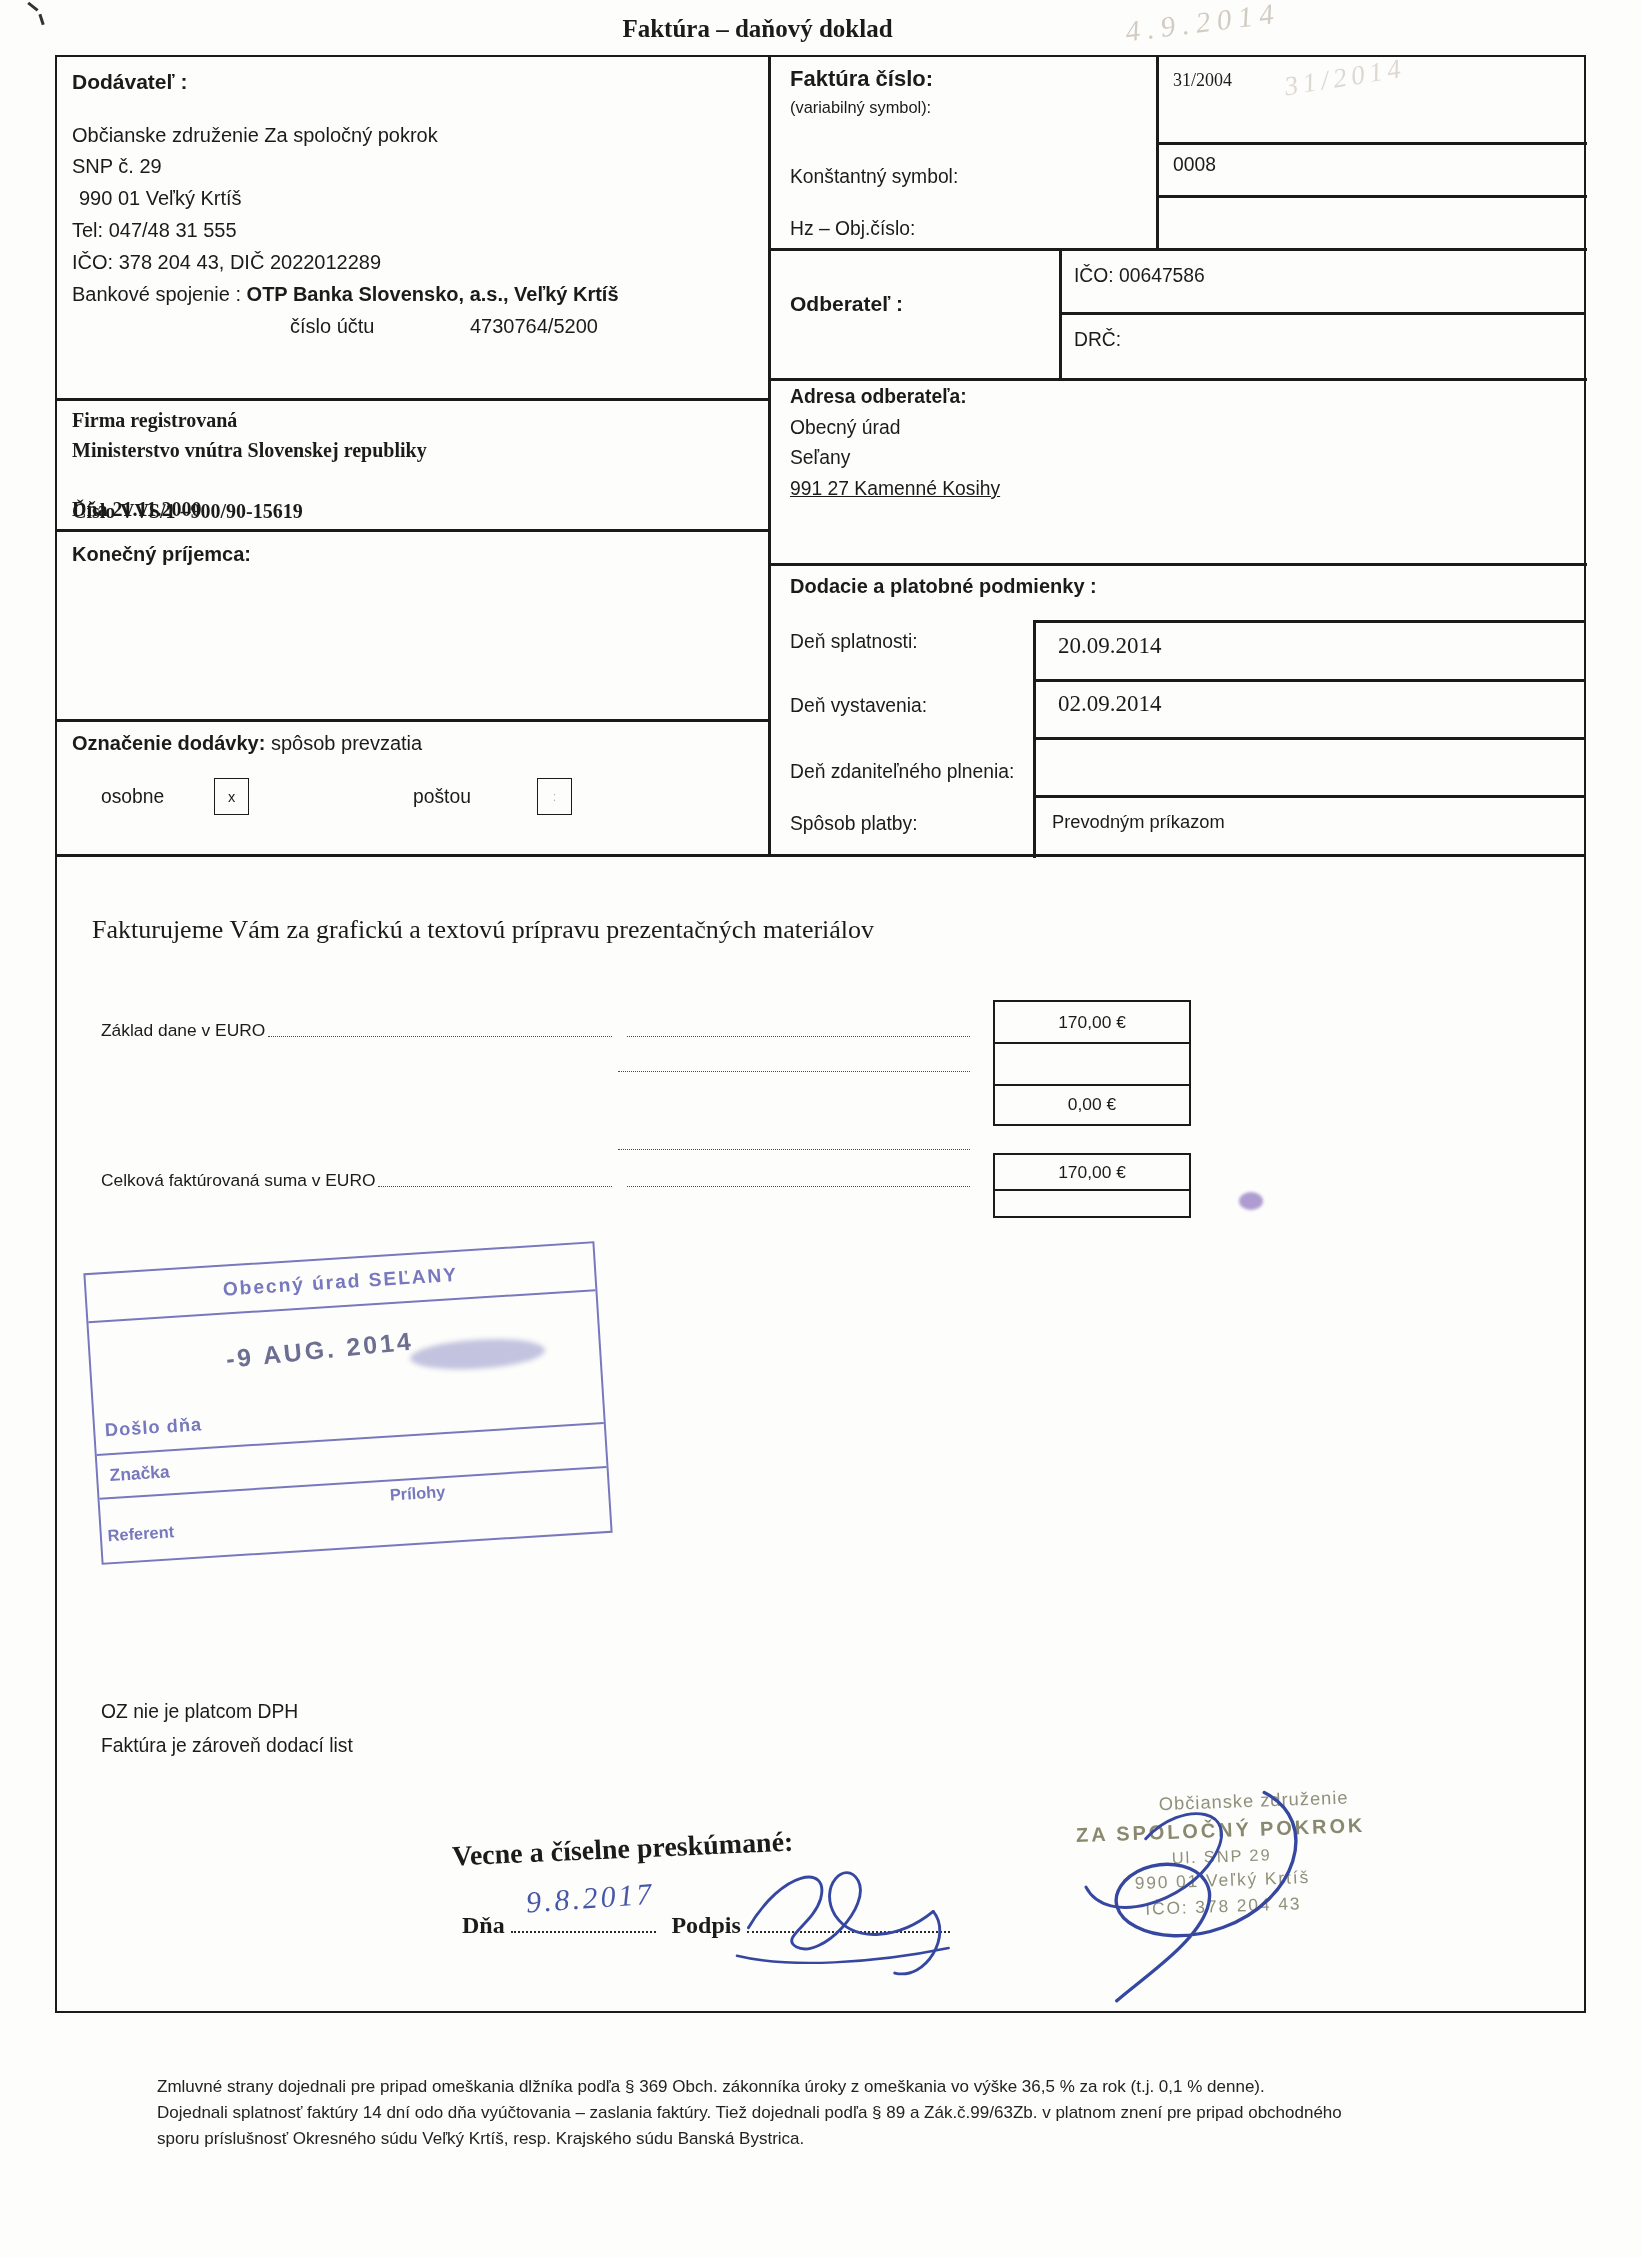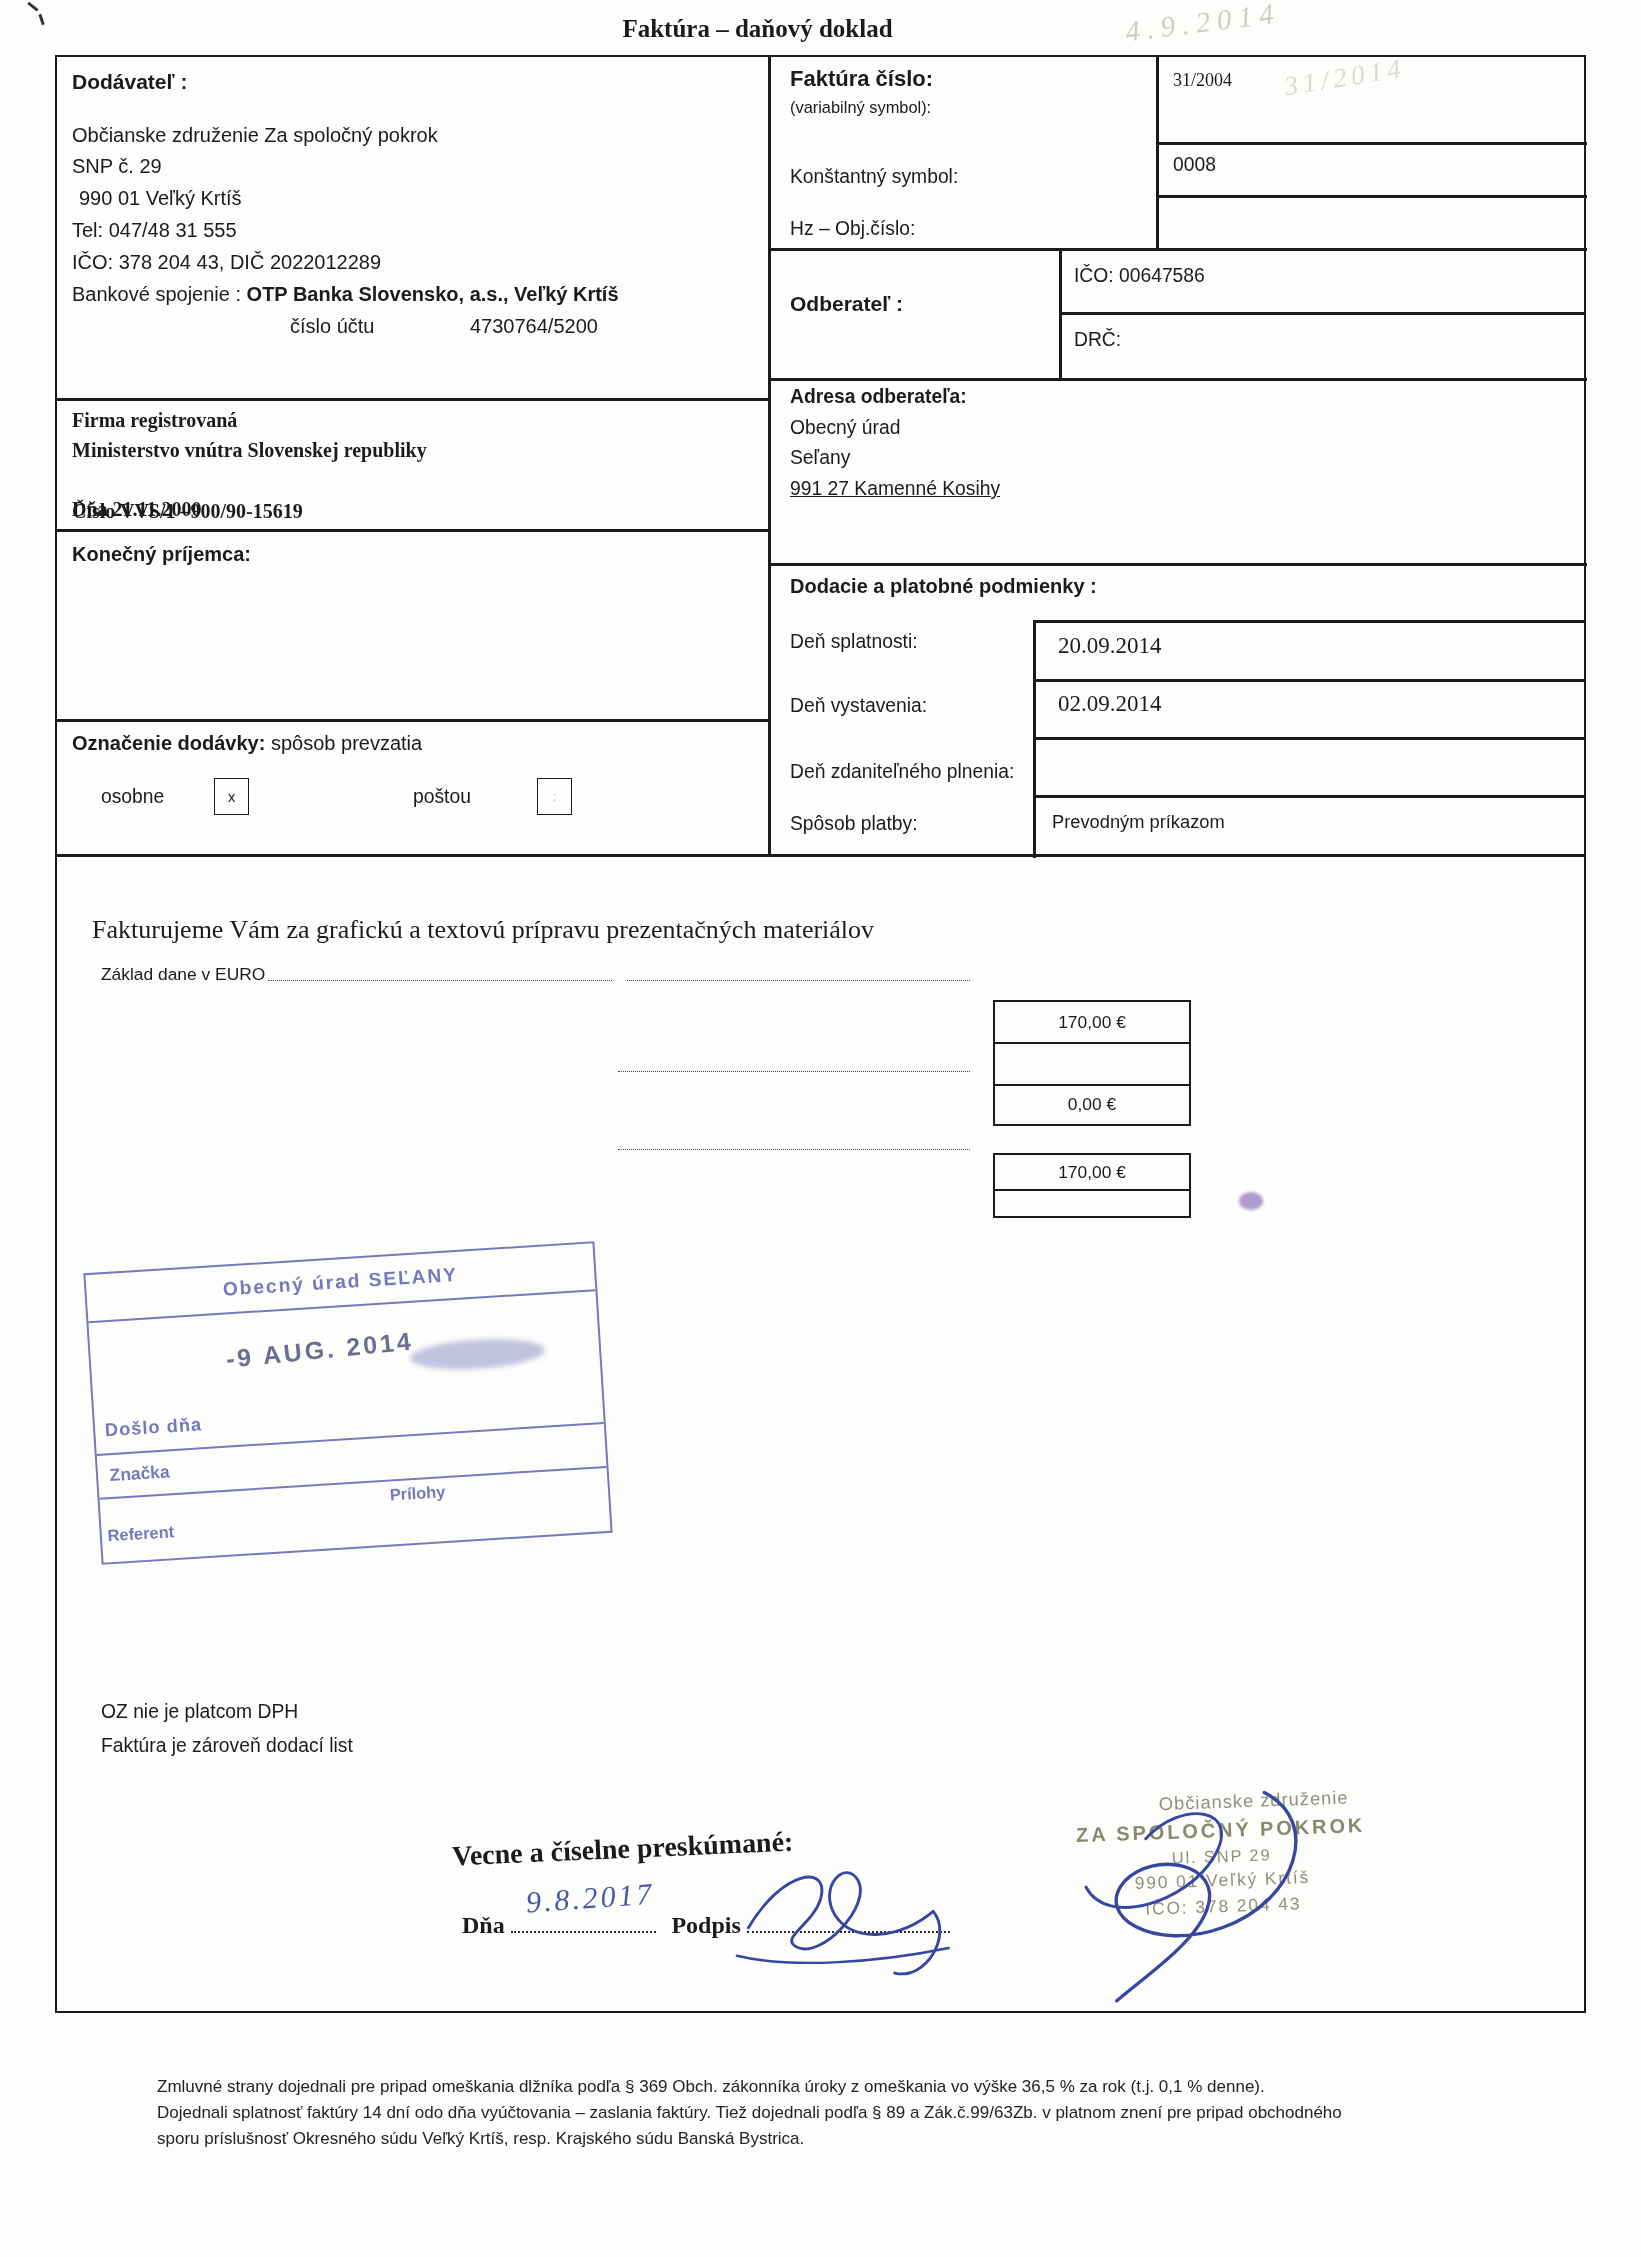--- a/index.html
+++ b/index.html
@@ -121,28 +121,34 @@
   <div class="abs t20" style="left:790px;top:631px;">Deň splatnosti:</div>
   <div class="abs t20" style="left:790px;top:695px;">Deň vystavenia:</div>
   <div class="abs t20" style="left:790px;top:761px;">Deň zdaniteľného plnenia:</div>
   <div class="abs t20" style="left:790px;top:813px;">Spôsob platby:</div>
   <div class="abs serif" style="left:1058px;top:633px;font-size:23px;">20.09.2014</div>
   <div class="abs serif" style="left:1058px;top:691px;font-size:23px;">02.09.2014</div>
   <div class="abs" style="left:1052px;top:811px;font-size:18.3px;">Prevodným príkazom</div>
 
   <div class="abs serif" style="left:92px;top:915px;font-size:26px;">Fakturujeme Vám za grafickú a textovú prípravu prezentačných materiálov</div>
 
-  <div class="amtrow" style="left:101px;top:964px;width:869px;justify-content:flex-end;">
+  <div class="amtrow" style="left:101px;top:1020px;width:869px;justify-content:flex-end;">
     <span>Základ dane v EURO</span>
     <span class="lead"></span>
       <span class="gap"></span>
       <span class="leadf" style="width:343px;"></span>
   </div>
   <div class="dotline" style="left:618px;top:1054px;width:352px;height:17.4px;"></div>
   <div class="dotline" style="left:618px;top:1132px;width:352px;height:17.4px;"></div>
+  <div class="amtrow" style="left:101px;top:1170px;width:869px;">
+    <span>Celková faktúrovaná suma v EURO</span>
+    <span class="lead"></span>
+      <span class="gap"></span>
+      <span class="leadf" style="width:343px;"></span>
+  </div>
 
   <div class="amtbox" style="left:993px;top:1000px;width:198px;height:126px;">
     <div class="r bb" style="height:42px;">
         <span>170,00 €</span>
       </div>
     <div class="r bb" style="height:42px;"></div>
     <div class="r" style="height:36px;">
         <span>0,00 €</span>
       </div>
   </div>

